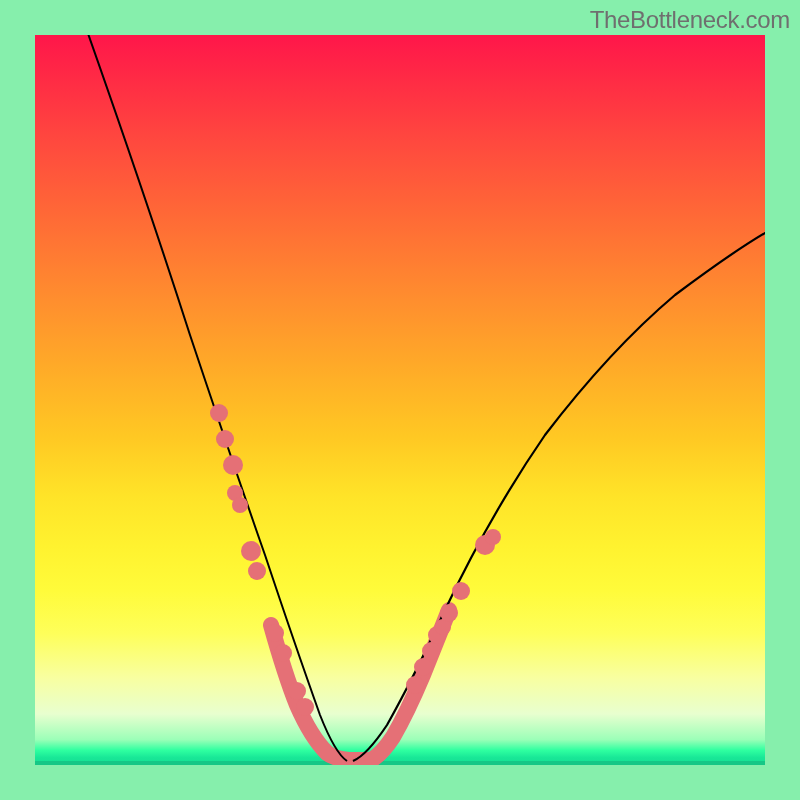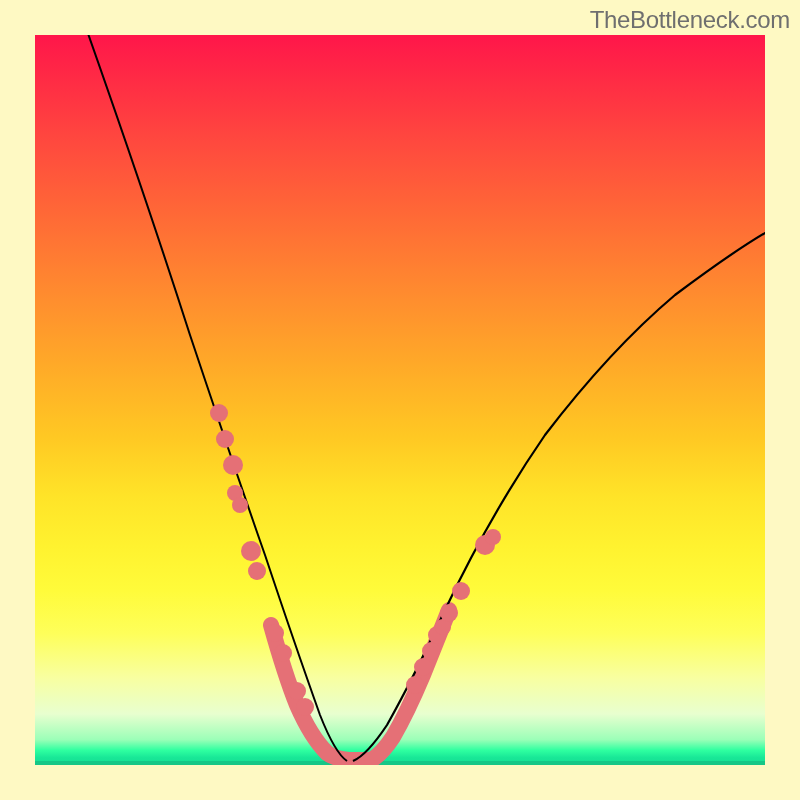--- a/index.html
+++ b/index.html
@@ -10,21 +10,21 @@
     background: #000;
     overflow: hidden;
     font-family: Arial, Helvetica, sans-serif;
   }
   .frame {
     position: absolute;
     left: 0;
     top: 0;
     width: 800px;
     height: 800px;
-    background: #fef9c3;
+    background: #86efac;
   }
   .plot-area {
     position: absolute;
     left: 35px;
     top: 35px;
     width: 730px;
     height: 730px;
     
     background: linear-gradient(
       to bottom,

